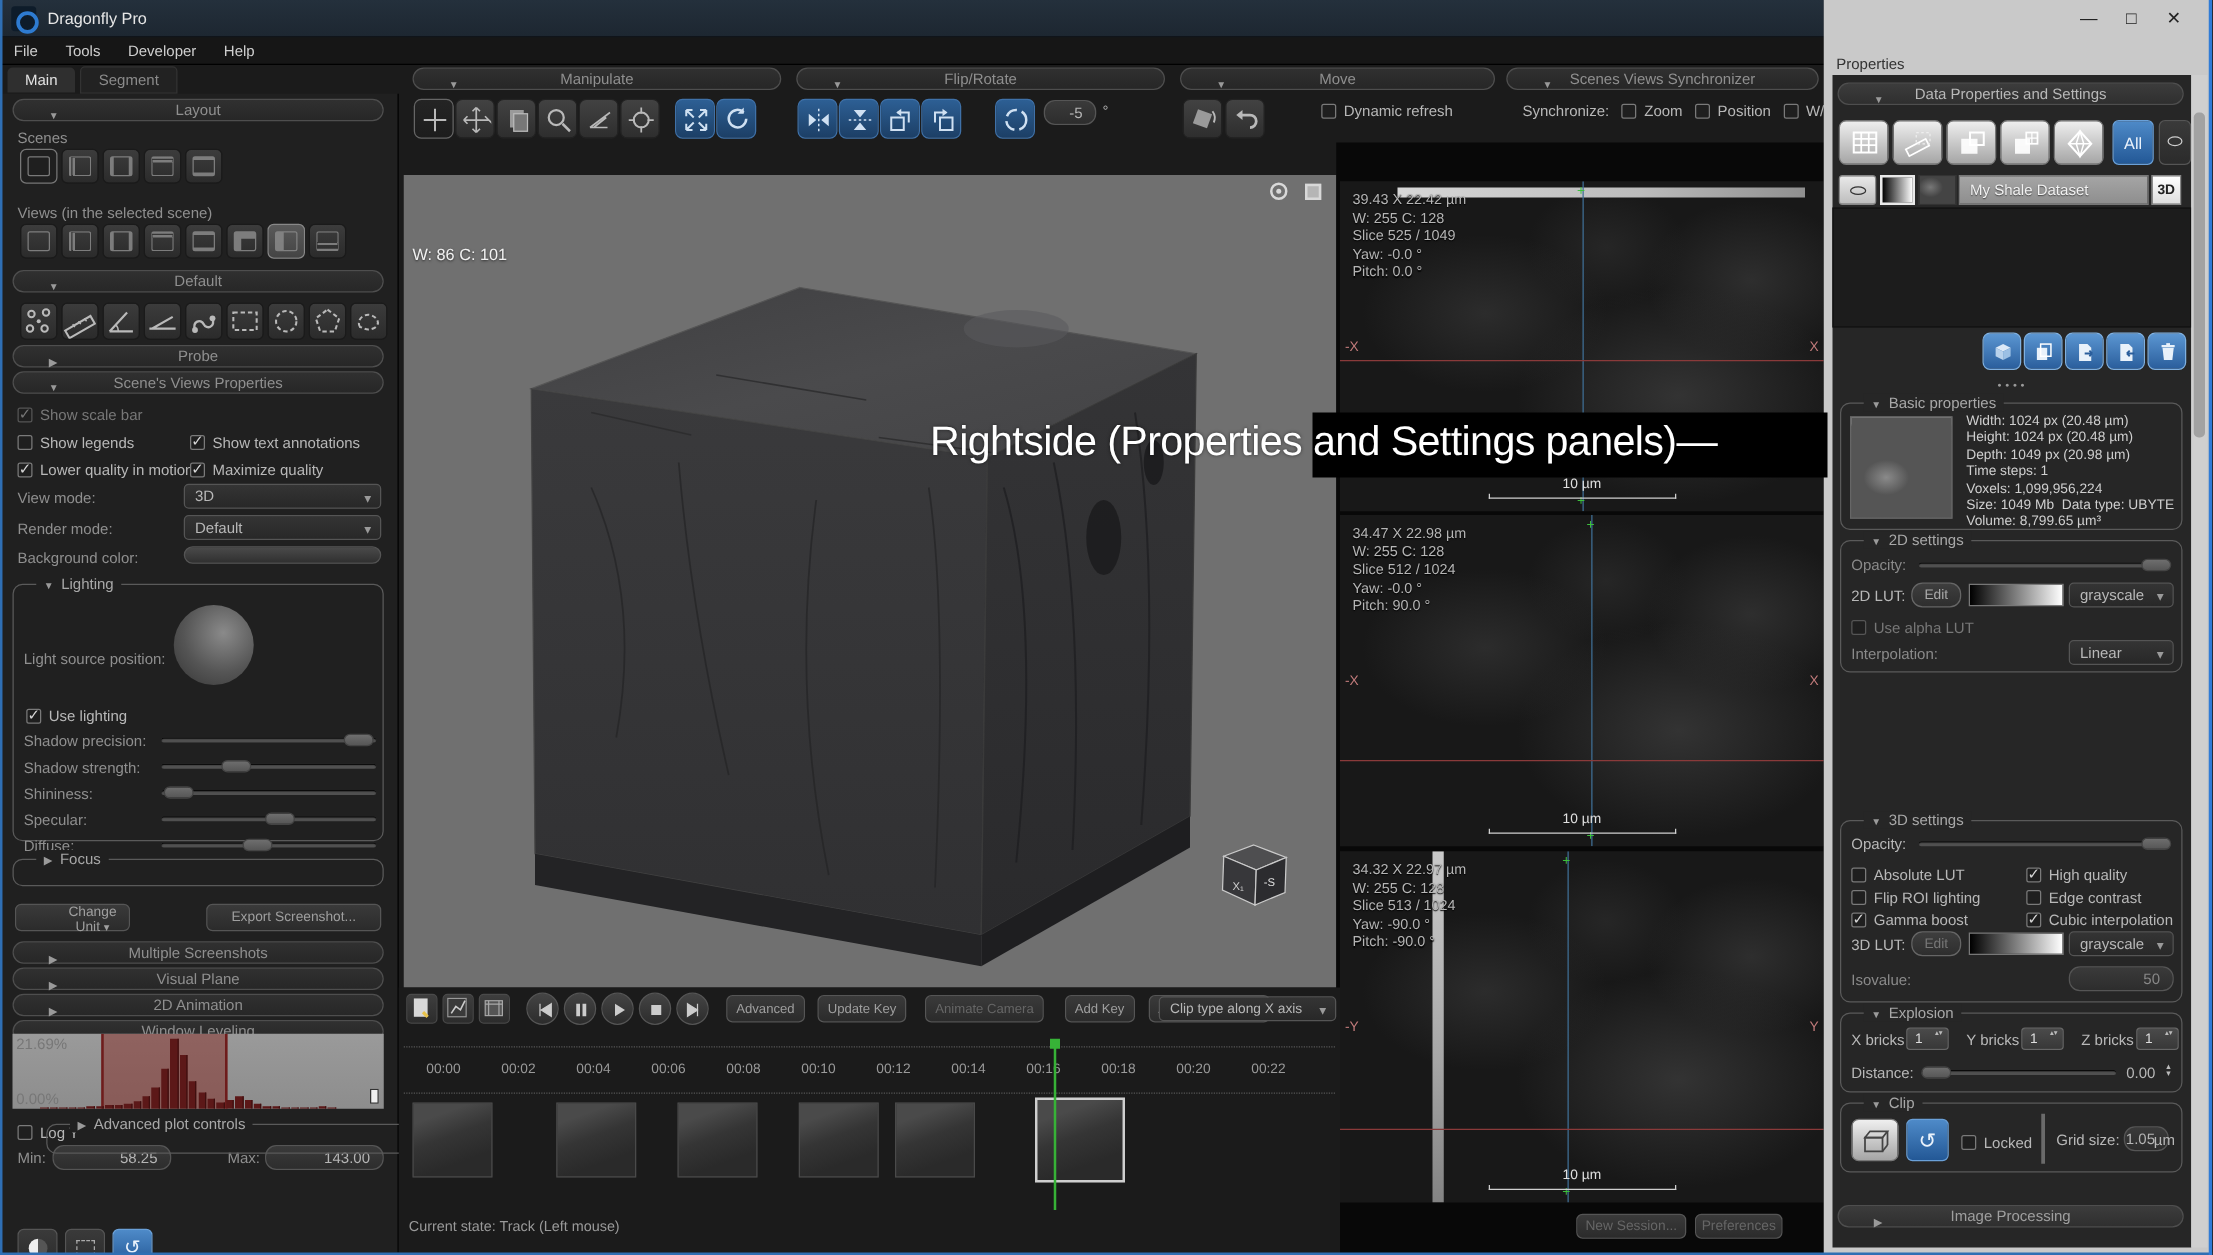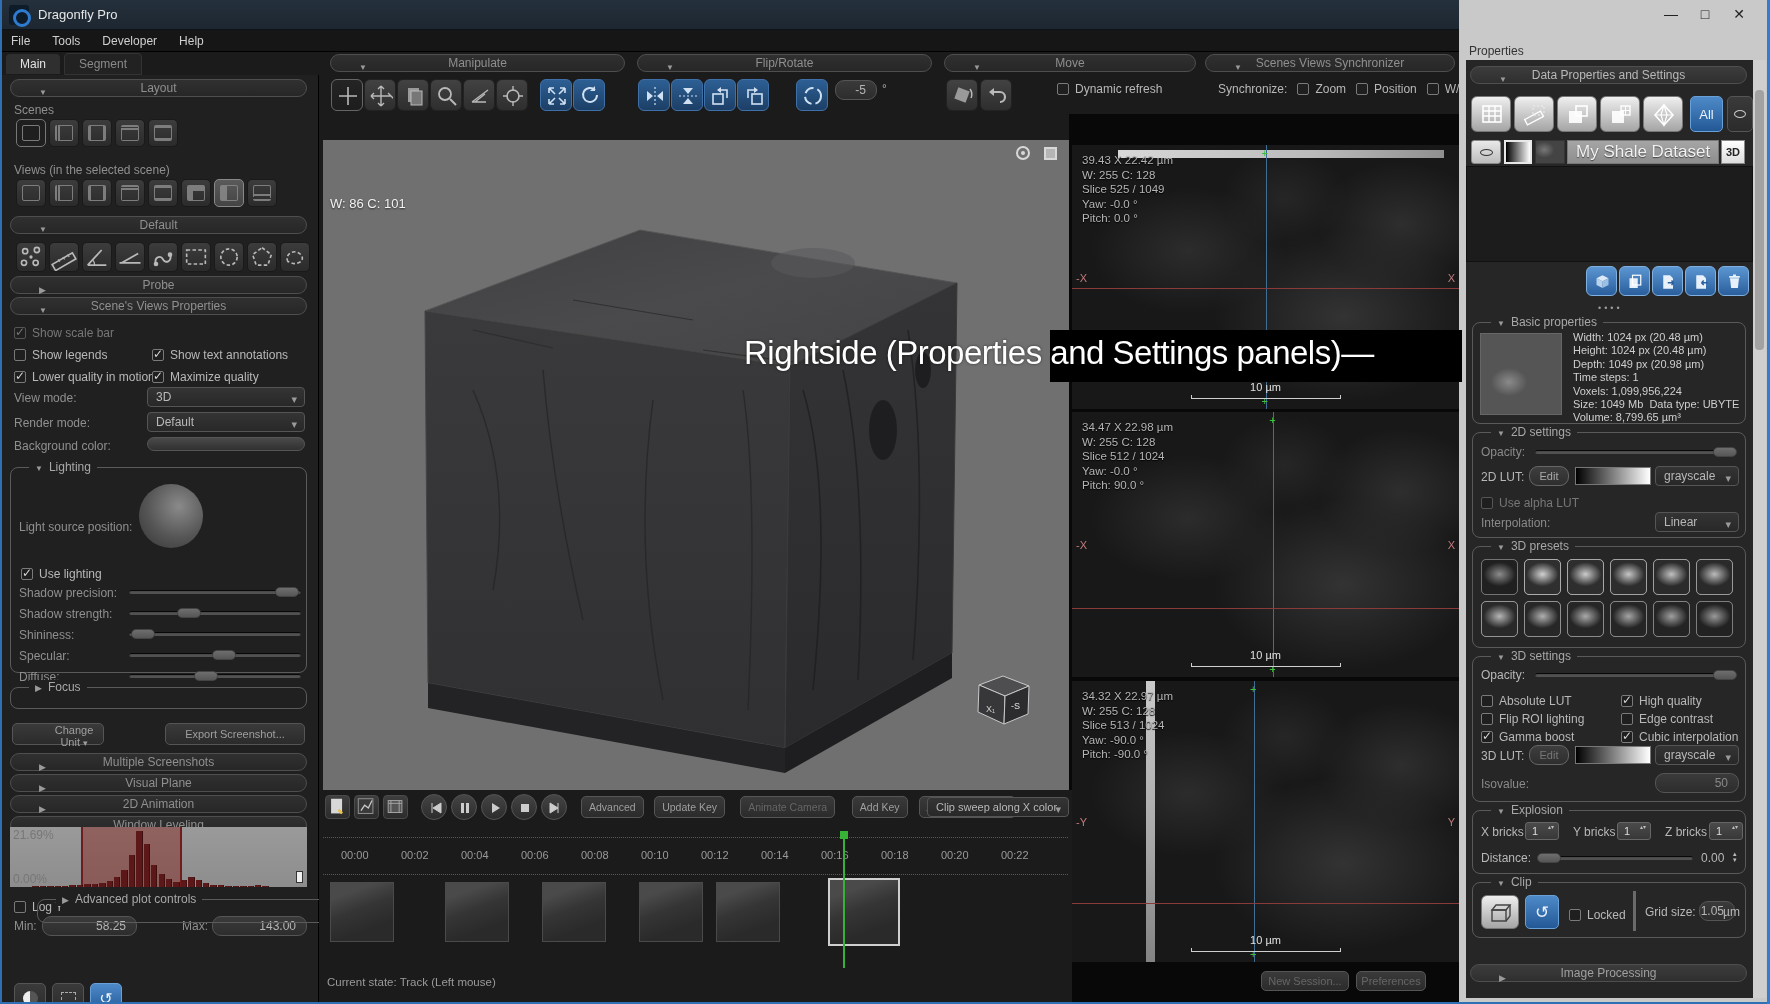--- a/index.html
+++ b/index.html
@@ -118,21 +118,21 @@
   .rp-content { position:absolute; left:7px; top:60px; width:287px; height:938px; background:#262626; }
   .rp-scroll { position:absolute; right:4px; top:60px; width:13px; height:938px; background:#cfcfcf; }
   .rp-scroll .thumbbar { position:absolute; left:2px; top:30px; width:9px; height:260px; background:#a2a2a2; border-radius:4px; }
   .silverbtn { position:absolute; width:40px; height:36px; border-radius:6px; background:linear-gradient(#efefef,#a5a5a5); border:1px solid #777; }
   .silverbtn .gly, .bluebtn .gly { position:absolute; inset:6px; }
   .bluebtn { position:absolute; width:31px; height:30px; border-radius:6px; background:linear-gradient(#5b96d2,#2a5e9c); border:1px solid #7fb0e0; }
   .ds-row { position:absolute; left:5px; top:80px; height:24px; }
   .ds-eye { position:absolute; left:0; top:0; width:30px; height:24px; background:linear-gradient(#e9e9e9,#bdbdbd); border:1px solid #888; border-radius:3px; }
   .ds-lut { position:absolute; left:33px; top:0; width:28px; height:24px; background:linear-gradient(90deg,#000,#fff); border:2px solid #e8e8e8; }
   .ds-tex { position:absolute; left:64px; top:0; width:30px; height:24px; background:radial-gradient(10px 8px at 30% 40%, #777, #444), #555; border:1px solid #333; }
-  .ds-name { position:absolute; left:96px; top:0; width:152px; height:24px; background:linear-gradient(#a5a5a5,#8e8e8e); border:1px solid #777; color:#f2f2f2; font-size:17px; line-height:22px; padding-left:8px; text-shadow:0 1px 1px #444; }
+  .ds-name { position:absolute; left:96px; top:0; width:152px; height:24px; background:linear-gradient(#a5a5a5,#8e8e8e); border:1px solid #777; color:#f2f2f2; font-size:12px; line-height:22px; padding-left:8px; text-shadow:0 1px 1px #444; }
   .ds-badge { position:absolute; left:250px; top:0; width:24px; height:24px; background:linear-gradient(#fff,#ddd); border:1px solid #888; color:#222; font-size:11px; font-weight:bold; text-align:center; line-height:22px; }
   .bp-line { white-space:pre; color:#cfcfcf; font-size:11px; line-height:13.4px; }
   .preset { position:absolute; width:37px; height:36px; border-radius:5px; border:1px solid #999; background:
       radial-gradient(16px 12px at 50% 42%, #bbb, #555 70%, #2a2a2a), #e8e8e8; }
   .spin { position:absolute; width:38px; height:18px; background:linear-gradient(#4a4a4a,#383838); border:1px solid #666; border-radius:3px; color:#ddd; font-size:11px; line-height:16px; padding-left:6px; }
   .spin::after { content:"▴▾"; position:absolute; right:2px; top:1px; font-size:6px; letter-spacing:0; color:#bbb; width:8px; line-height:7px; word-break:break-all; }
   .rp-lab { position:absolute; color:#b8b8b8; font-size:12px; }
   .rp-lab.dim { color:#8a8a8a; }
   .editbtn { position:absolute; width:40px; height:20px; border-radius:9px; background:linear-gradient(#3e3e3e,#2e2e2e); border:1px solid #666; color:#aaa; font-size:11px; text-align:center; line-height:18px; }
   .lutbar { position:absolute; width:76px; height:18px; background:linear-gradient(90deg,#000,#fff); border:1px solid #777; }
@@ -572,21 +572,21 @@
             <path d="M10 2v10M2 2l8 5-8 5z" fill="#ccc" stroke="#ccc"></path>
           </svg></div>
       </div>
     <div id="tlTextBtns">
         <button class="btn tl-btn" style="left: 262px; font-size: 10.5px;">Advanced</button>
         <button class="btn tl-btn" style="left: 335.2px; font-size: 10.5px;">Update Key</button>
         <button class="btn tl-btn dim" style="left: 421.2px; font-size: 10.5px;">Animate Camera</button>
         <button class="btn tl-btn" style="left: 532.8px; font-size: 10.5px;">Add Key</button>
         <button class="btn tl-btn" style="left: 599.6px; font-size: 10.5px;">Add/Edit Rotation</button>
       </div>
-    <div class="dropdown" style="left:608px; top:7px; width:142px; font-size:11px;">Clip sweep along X color</div>
+    <div class="dropdown" style="left:608px; top:7px; width:142px; font-size:11px;">Clip type along X axis</div>
     <div class="ruler" id="tlRuler">
         <span class="ts" style="left: 18px;">00:00</span>
         <span class="ts" style="left: 78px;">00:02</span>
         <span class="ts" style="left: 138px;">00:04</span>
         <span class="ts" style="left: 198px;">00:06</span>
         <span class="ts" style="left: 258px;">00:08</span>
         <span class="ts" style="left: 318px;">00:10</span>
         <span class="ts" style="left: 378px;">00:12</span>
         <span class="ts" style="left: 438px;">00:14</span>
         <span class="ts" style="left: 498px;">00:16</span>
@@ -703,37 +703,20 @@
           </div>
         <div class="rp-lab" style="left:8px; top:37px;">2D LUT:</div>
         <div class="editbtn" style="left:56px; top:33px;">Edit</div>
         <div class="lutbar" style="left:102px; top:34px;"></div>
         <div class="dropdown" style="left:182px; top:33px; width:84px;">grayscale</div>
         <div style="position:absolute; left:8px; top:60px;"><span class="cb disabled"></span><span class="cb-label dim">Use alpha LUT</span></div>
         <div class="rp-lab dim" style="left:8px; top:83px;">Interpolation:</div>
         <div class="dropdown" style="left:182px; top:79px; width:84px;">Linear</div>
       </div>
 
-      <div class="groupbox rp-group" style="left:6px; top:486px; width:274px; height:102px;">
-        <div class="gb-label"><span class="arr">▼</span><span>3D presets</span></div>
-        <div id="presetGrid">
-            <div class="preset" style="left: 8px; top: 12px; filter: hue-rotate(0deg) brightness(0.75);"></div>
-            <div class="preset" style="left: 51px; top: 12px; filter: hue-rotate(0deg) brightness(1.12);"></div>
-            <div class="preset" style="left: 94px; top: 12px; filter: hue-rotate(0deg) brightness(1.09);"></div>
-            <div class="preset" style="left: 137px; top: 12px; filter: hue-rotate(0deg) brightness(1.06);"></div>
-            <div class="preset" style="left: 180px; top: 12px; filter: hue-rotate(0deg) brightness(1.03);"></div>
-            <div class="preset" style="left: 223px; top: 12px; filter: hue-rotate(0deg) brightness(1);"></div>
-            <div class="preset" style="left: 8px; top: 54px; filter: hue-rotate(0deg) brightness(0.97);"></div>
-            <div class="preset" style="left: 51px; top: 54px; filter: hue-rotate(0deg) brightness(0.94);"></div>
-            <div class="preset" style="left: 94px; top: 54px; filter: hue-rotate(0deg) brightness(0.91);"></div>
-            <div class="preset" style="left: 137px; top: 54px; filter: hue-rotate(0deg) brightness(0.88);"></div>
-            <div class="preset" style="left: 180px; top: 54px; filter: hue-rotate(0deg) brightness(0.85);"></div>
-            <div class="preset" style="left: 223px; top: 54px; filter: hue-rotate(0deg) brightness(0.82);"></div>
-          </div>
-      </div>
 
       <div class="groupbox rp-group" style="left:6px; top:596px; width:274px; height:146px;">
         <div class="gb-label"><span class="arr">▼</span><span>3D settings</span></div>
         <div class="rp-lab" style="left:8px; top:11px;">Opacity:</div>
         <div class="slider" style="left:62px; top:11px; width:202px;">
             <div class="track"></div>
             <div class="handle" style="right:0;"></div>
           </div>
         <div id="cb3dGrid">
             <div style="position: absolute; left: 8px; top: 34px;"><span class="cb"></span><span class="cb-label">Absolute LUT</span></div>

